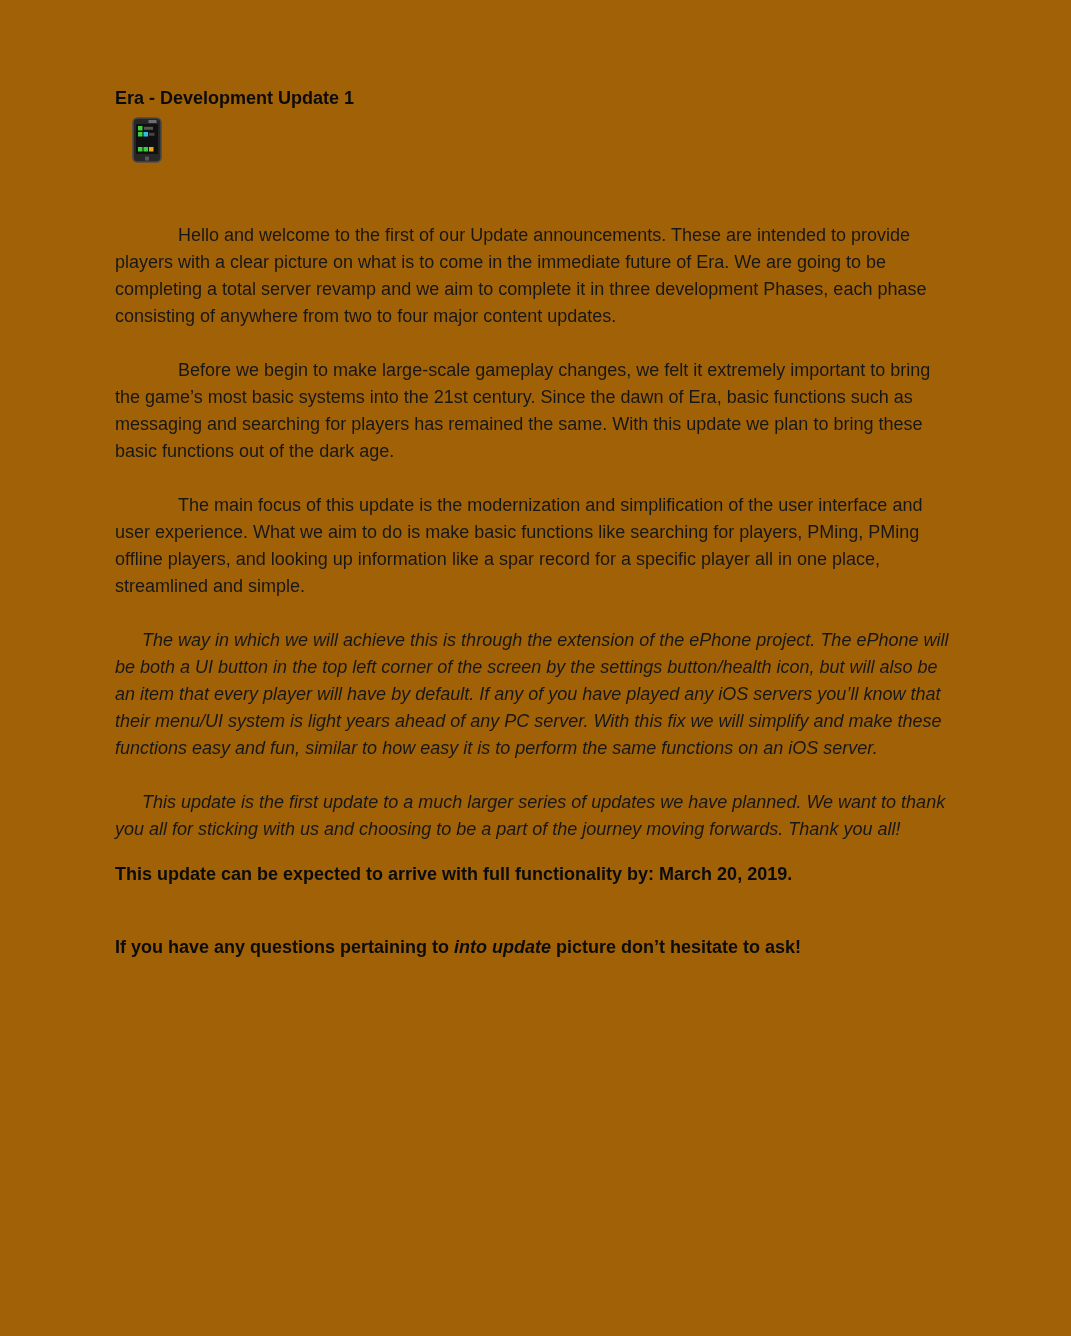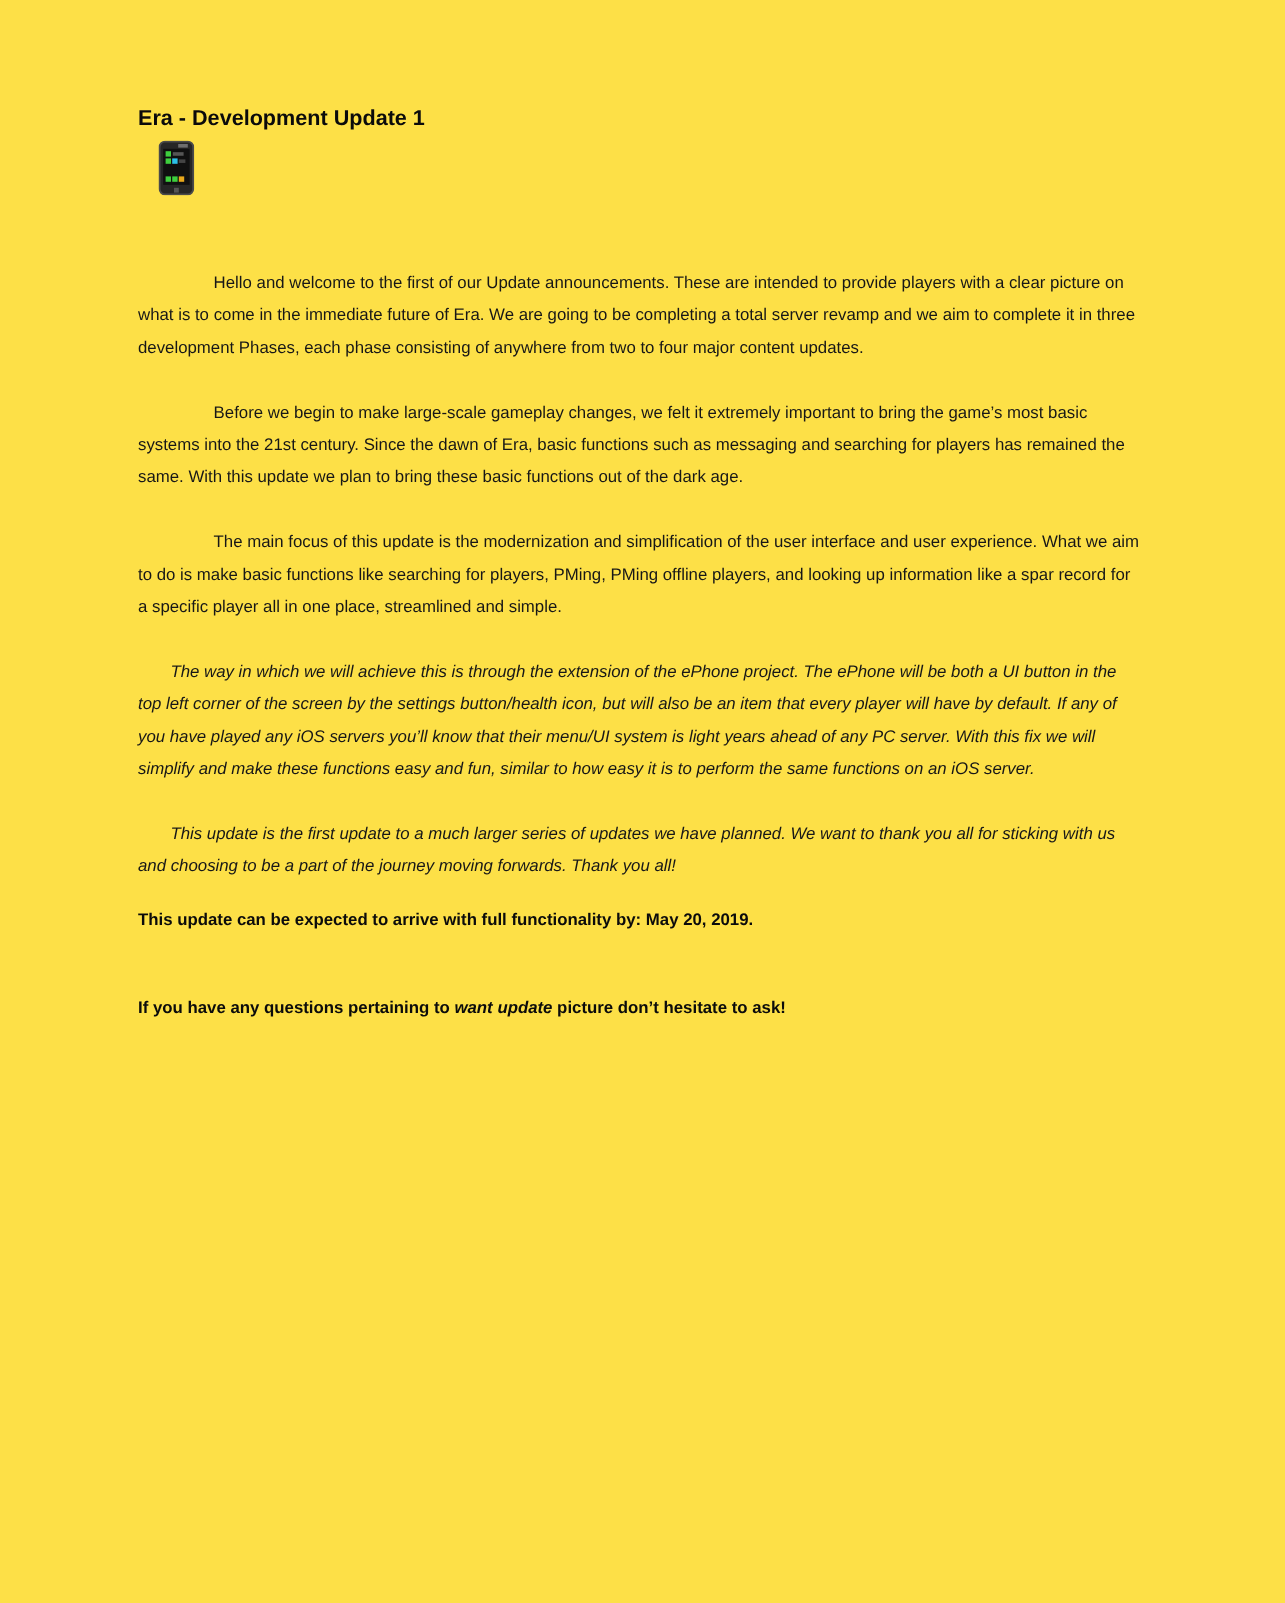--- a/index.html
+++ b/index.html
@@ -1,42 +1,42 @@
 <!DOCTYPE html>
 <html><head>
 <meta charset="utf-8">
 <style>
   * { margin: 0; padding: 0; box-sizing: border-box; }
   html, body { background: #ffffff; }
   .page {
     position: relative;
     width: 1071px;
     height: 1336px;
-    background: #fde047;
+    background: #a16207;
     font-family: "Liberation Sans", sans-serif;
     color: #171717;
     overflow: hidden;
   }
   .content {
     padding: 86px 118px 0 115px;
   }
   .doc-title {
     font-size: 18px;
     font-weight: bold;
     line-height: 24px;
     color: #0b0b0b;
   }
   .phone-wrap {
     margin-top: 7px;
     margin-left: 17px;
     width: 30px;
     height: 46px;
   }
   .body-text {
-    font-size: 14px;
+    font-size: 18px;
     line-height: 27px;
   }
   p.para { margin-bottom: 27px; }
   .indent-tab  { text-indent: 63px; }
   .indent-sm   { text-indent: 27px; font-style: italic; }
   .indent-xs   { text-indent: 12px; }
   .first-para  { margin-top: 59px; }
   .mb-18 { margin-bottom: 18px !important; }
   .mb-46 { margin-bottom: 46px !important; }
   .mb-30 { margin-bottom: 30px !important; }
@@ -84,22 +84,22 @@
       <p class="para indent-tab first-para">Hello and welcome to the first of our Update announcements. These are intended to provide players with a clear picture on what is to come in the immediate future of Era. We are going to be completing a total server revamp and we aim to complete it in three development Phases, each phase consisting of anywhere from two to four major content updates.</p>
 
       <p class="para indent-tab">Before we begin to make large-scale gameplay changes, we felt it extremely important to bring the game’s most basic systems into the 21st century. Since the dawn of Era, basic functions such as messaging and searching for players has remained the same. With this update we plan to bring these basic functions out of the dark age.</p>
 
       <p class="para indent-tab">The main focus of this update is the modernization and simplification of the user interface and user experience. What we aim to do is make basic functions like searching for players, PMing, PMing offline players, and looking up information like a spar record for a specific player all in one place, streamlined and simple.</p>
 
       <p class="para indent-sm">The way in which we will achieve this is through the extension of the ePhone project. The ePhone will be both a UI button in the top left corner of the screen by the settings button/health icon, but will also be an item that every player will have by default. If any of you have played any iOS servers you’ll know that their menu/UI system is light years ahead of any PC server. With this fix we will simplify and make these functions easy and fun, similar to how easy it is to perform the same functions on an iOS server.</p>
 
       <p class="para indent-sm mb-18">This update is the first update to a much larger series of updates we have planned. We want to thank you all for sticking with us and choosing to be a part of the journey moving forwards. Thank you all!</p>
 
-      <p class="para bold mb-46">This update can be expected to arrive with full functionality by: May 20, 2019.</p>
+      <p class="para bold mb-46">This update can be expected to arrive with full functionality by: March 20, 2019.</p>
 
 
 
-      <p class="para bold mb-28"><span>If you have any questions pertaining to </span><span class="bold-italic">want update</span><span> picture don’t hesitate to ask!</span></p>
+      <p class="para bold mb-28"><span>If you have any questions pertaining to </span><span class="bold-italic">into update</span><span> picture don’t hesitate to ask!</span></p>
 
 
     </div>
   </div>
 </div>
 
 </body></html>

